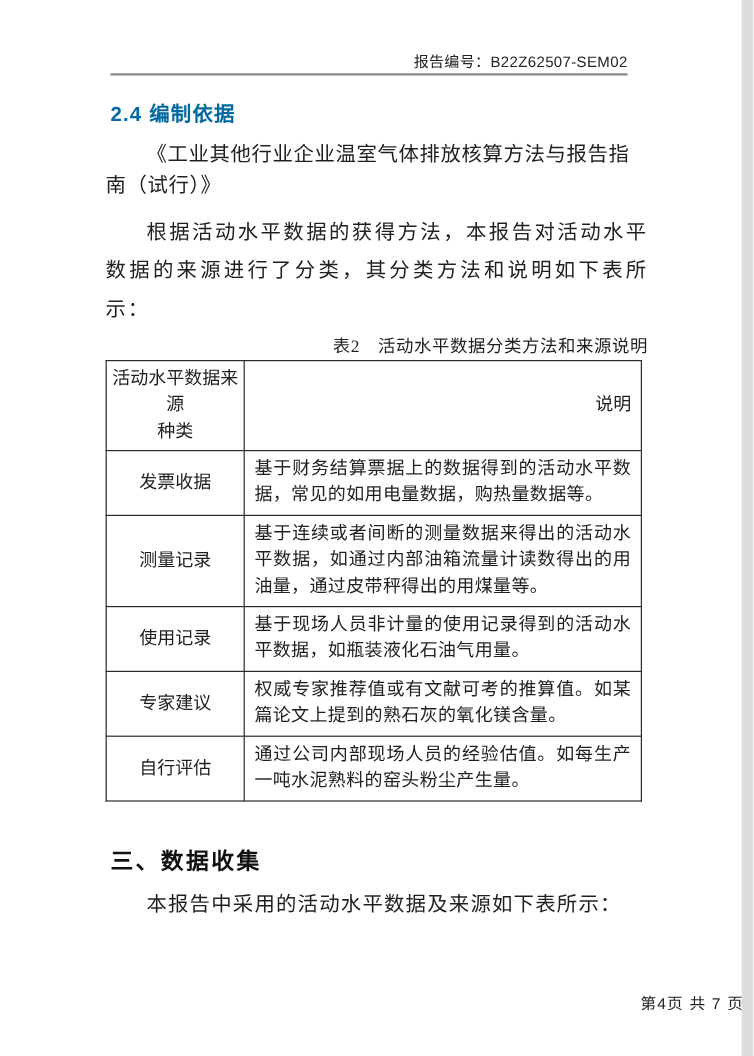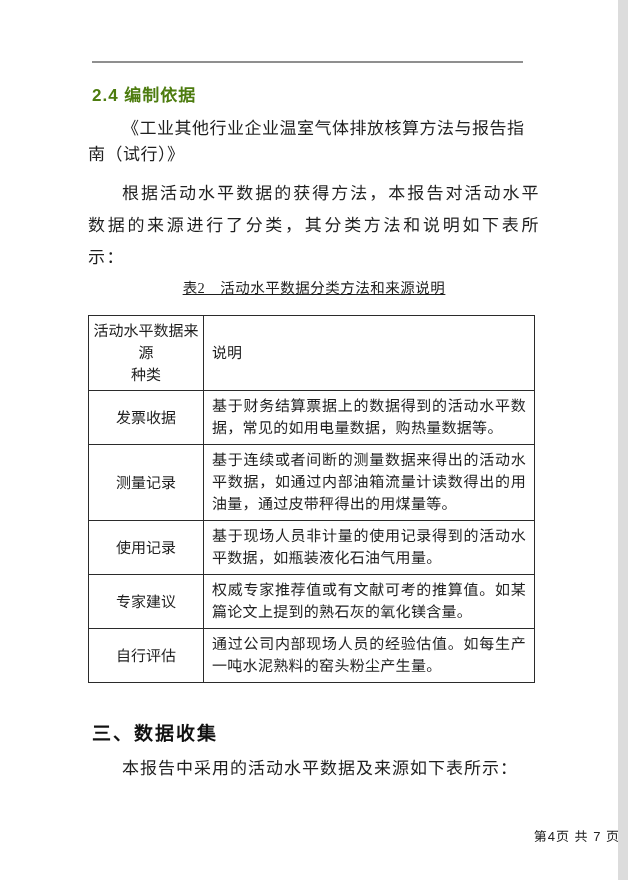--- a/index.html
+++ b/index.html
@@ -30,62 +30,61 @@
   }
   .content {
     position:absolute; left:88px; top:78px; width:452px;
   }
   .h-num {
     font-family:"Liberation Sans", sans-serif;
     font-weight:bold; font-size:17px;
     margin:8px 0 0 4px;
     letter-spacing:1px;
     line-height:20px;
-    color:#4d7c0f;
+    color:#0369a1;
   }
   .h-25 { margin-top:12px; }
   .quote {
     margin:10px 0 0 0;
     font-size:17px; line-height:26px;
     text-indent:2em;
     letter-spacing:0.5px;
   }
   .body-para {
     margin:10px 0 0 0;
     font-size:17px; line-height:32px;
     text-indent:2em;
     text-align:justify;
     letter-spacing:1.5px;
   }
   .tbl-caption {
-    margin:2px 0 18px 0;
-    text-align:center;
+    margin:2px 0 2px 0;
+    text-align:right;
     font-size:14.5px;
     letter-spacing:0.5px;
-    text-decoration:underline;
   }
   table.data-table {
     border-collapse:collapse;
     width:447px;
     table-layout:fixed;
   }
   table.data-table th, table.data-table td {
     border:1.5px solid var(--table_border,#2b2b2b);
     font-size:15px;
     line-height:22px;
     font-weight:normal;
     vertical-align:middle;
   }
   .col-type { width:115px; }
   th.cell-type, td.cell-type {
     text-align:center;
     padding:4px 4px;
     white-space:pre-line;
   }
-  th.cell-desc { text-align:left; padding:4px 8px; }
+  th.cell-desc { text-align:right; padding:4px 8px; }
   td.cell-desc {
     text-align:justify;
     padding:4px 8px 5px 8px;
     letter-spacing:0.3px;
   }
   .h-3 {
     font-family:"Liberation Sans", sans-serif;
     font-weight:bold; font-size:19px;
     margin:40px 0 0 4px;
     letter-spacing:2px;
@@ -105,20 +104,21 @@
     font-size:13px;
     color:#222222;
     letter-spacing:1px;
   }
 </style>
 </head>
 <body>
 
 <div class="page">
 
+  <div class="report-no">报告编号：B22Z62507-SEM02</div>
   <div class="header-rule"></div>
 
   <div class="content">
 
     <div class="h-num">2.4 编制依据</div>
 
     <p class="quote">《工业其他行业企业温室气体排放核算方法与报告指南（试行）》</p>
 
 
     <p class="body-para">根据活动水平数据的获得方法，本报告对活动水平数据的来源进行了分类，其分类方法和说明如下表所示：</p>

